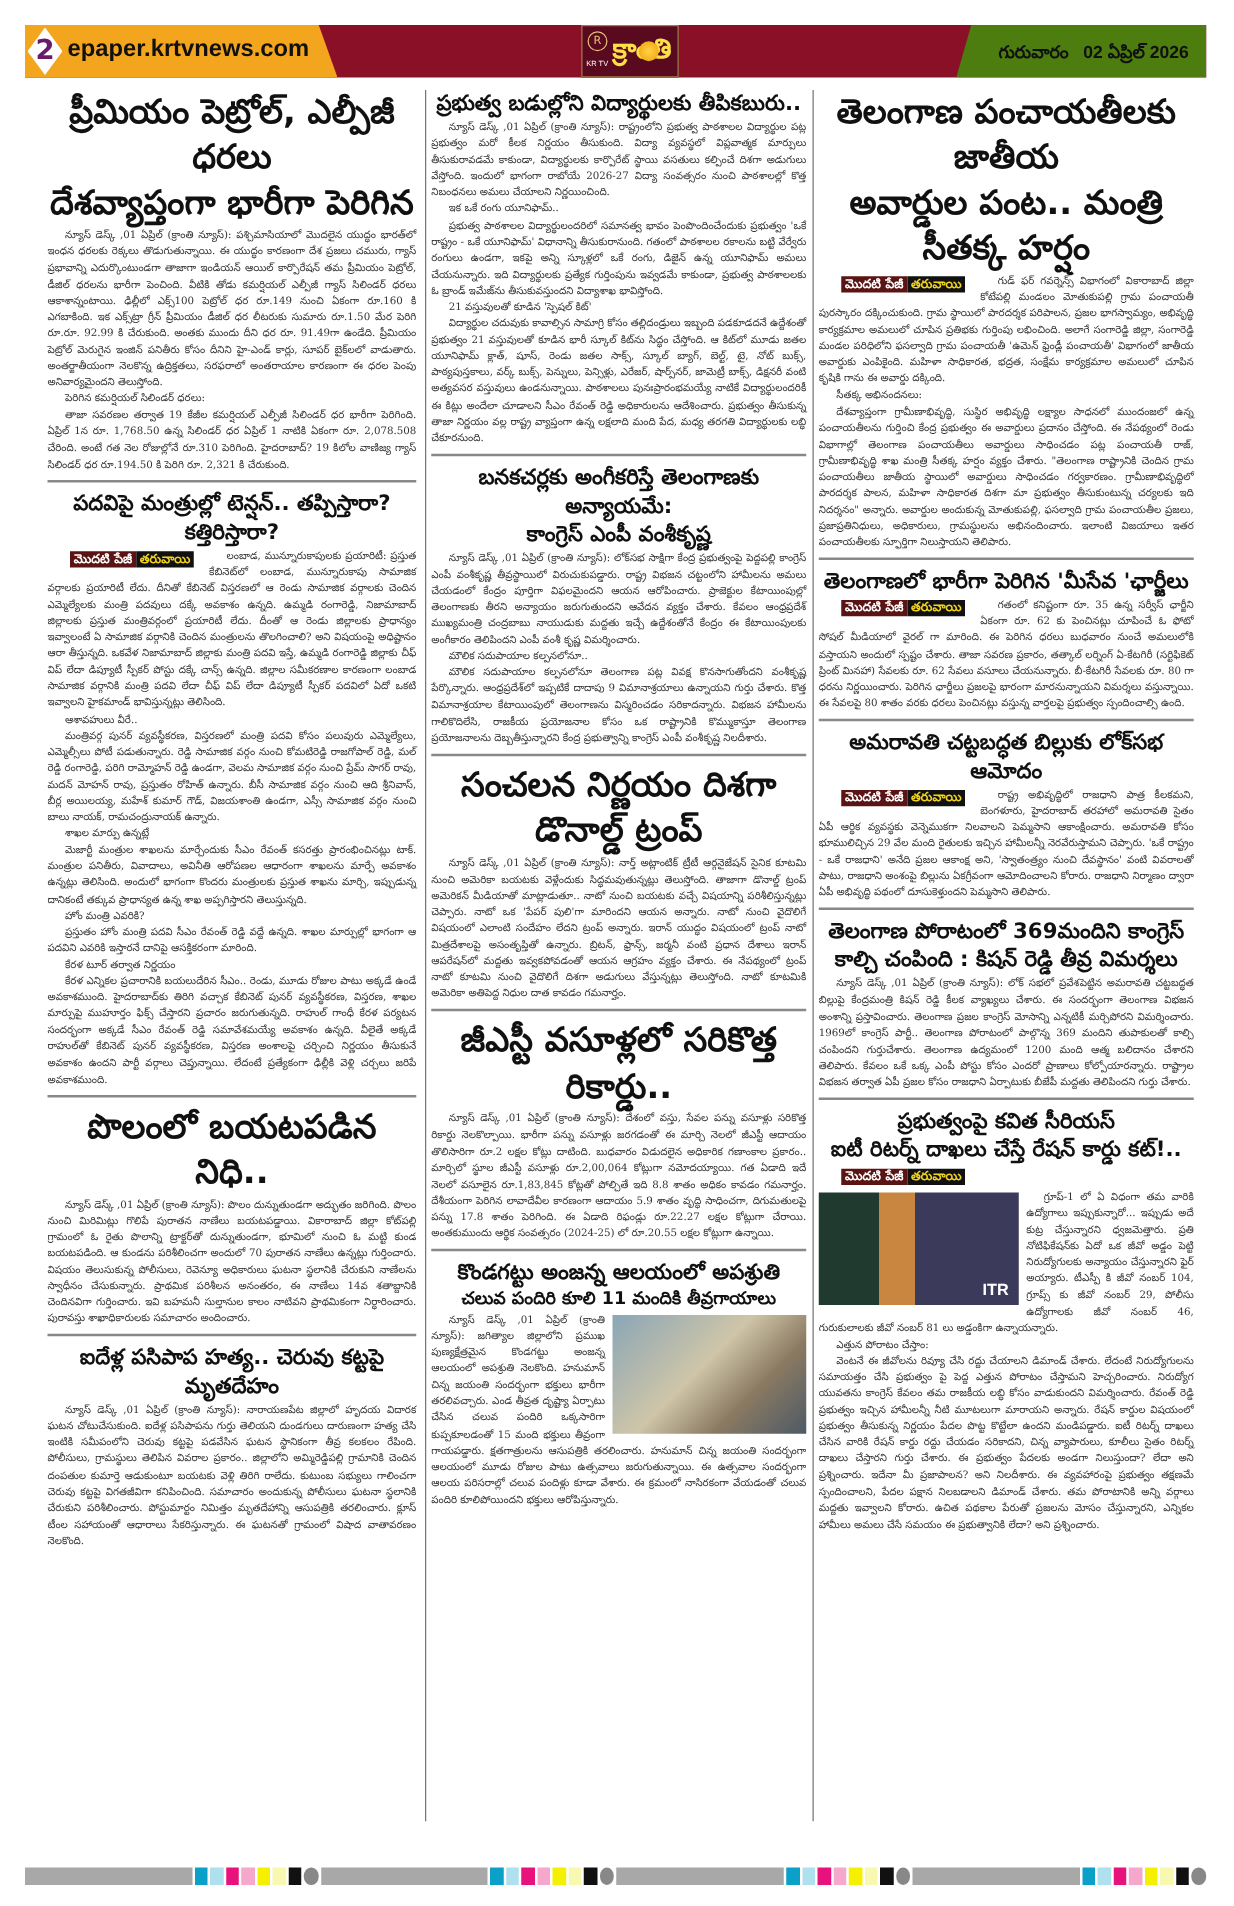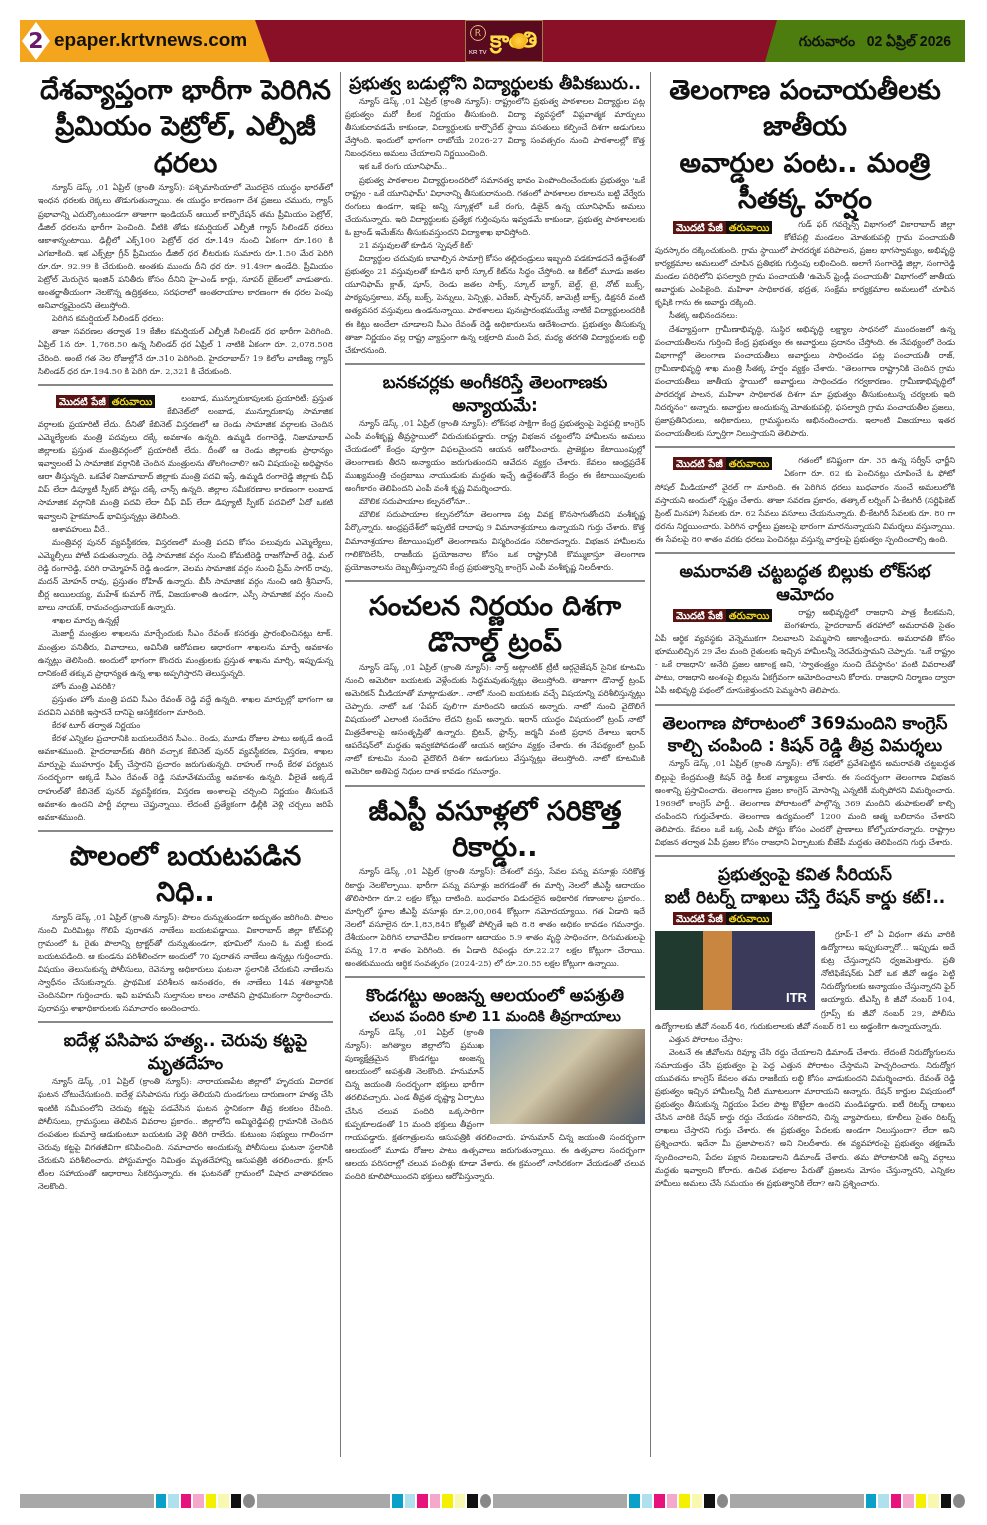--- a/index.html
+++ b/index.html
@@ -24,21 +24,21 @@
   .h-xl { font-size: 27px; }
   .h-lg { font-size: 27px; }
   .h-md { font-size: 17px; }
   .body-text { font-family: "DejaVu Serif", serif; font-size: 8.2px; line-height: 13.1px; text-align: justify; color: #333; text-indent: 14px; }
   .body-text p { margin-bottom: 0; }
   .sep { height: 2px; background: #888; margin: 6px 0; }
   .tag { display: inline-block; float: left; margin: 2px 8px 2px 0; font-size: 10px; font-weight: bold; line-height: 15px; padding: 0 4px; }
   .tag .a { background: #5b1414; color: #fff; padding: 1px 3px; }
   .tag .b { background: #111; color: #f1d21e; padding: 1px 3px; }
   .photo { float: left; margin: 3px 6px 3px 0; background: linear-gradient(135deg, #8aa6b6, #cfc5a8 45%, #8a7a62 70%, #4d5a66); }
-  .photo-kavitha { width: 160px; height: 79px; background: linear-gradient(90deg, #203a30 0 30%, #c88640 30% 48%, #3b3a5a 48% 100%); position: relative; }
+  .photo-kavitha { width: 160px; height: 90px; background: linear-gradient(90deg, #203a30 0 30%, #c88640 30% 48%, #3b3a5a 48% 100%); position: relative; }
   .photo-kavitha .itr { position: absolute; right: 8px; bottom: 6px; color: #fff; font-weight: bold; font-size: 13px; font-family: "Liberation Sans", sans-serif; }
   .photo-temple { width: 155px; height: 95px; float: right; margin: 3px 0 3px 6px; }
   .regmarks { position: absolute; left: 20px; top: 1494px; width: 945px; height: 14px; display: flex; gap: 2px; }
   .rm { height: 14px; }
 </style>
 </head>
 <body>
 
 <div class="masthead">
   <div class="mh-left">
@@ -57,30 +57,31 @@
       <span>02 ఏప్రిల్ 2026</span>
     </div>
   </div>
 </div>
 
 <div class="vrule" style="left:340px;"></div>
 <div class="vrule" style="left:650px;"></div>
 
 <div class="col col1">
   <article>
+    <div class="headline h-xl">ప్రీమియం పెట్రోల్, ఎల్పీజీ ధరలు</div>
     <div class="headline h-xl">దేశవ్యాప్తంగా భారీగా పెరిగిన</div>
-    <div class="headline h-xl">ప్రీమియం పెట్రోల్, ఎల్పీజీ ధరలు</div>
     <div class="body-text">
       <p>న్యూస్ డెస్క్ ,01 ఏప్రిల్ (క్రాంతి న్యూస్): పశ్చిమాసియాలో మొదలైన యుద్ధం భారత్‌లో ఇంధన ధరలకు రెక్కలు తొడుగుతున్నాయి. ఈ యుద్ధం కారణంగా దేశ ప్రజలు చమురు, గ్యాస్ ప్రభావాన్ని ఎదుర్కొంటుండగా తాజాగా ఇండియన్ ఆయిల్ కార్పొరేషన్ తమ ప్రీమియం పెట్రోల్, డీజిల్ ధరలను భారీగా పెంచింది. వీటికి తోడు కమర్షియల్ ఎల్పీజీ గ్యాస్ సిలిండర్ ధరలు ఆకాశాన్నంటాయి. ఢిల్లీలో ఎక్స్100 పెట్రోల్ ధర రూ.149 నుంచి ఏకంగా రూ.160 కి ఎగబాకింది. ఇక ఎక్స్‌ట్రా గ్రీన్ ప్రీమియం డీజిల్ ధర లీటరుకు సుమారు రూ.1.50 మేర పెరిగి రూ.రూ. 92.99 కి చేరుకుంది. అంతకు ముందు దీని ధర రూ. 91.49గా ఉండేది. ప్రీమియం పెట్రోల్ మెరుగైన ఇంజిన్ పనితీరు కోసం దీనిని హై-ఎండ్ కార్లు, సూపర్ బైక్‌లలో వాడుతారు. అంతర్జాతీయంగా నెలకొన్న ఉద్రిక్తతలు, సరఫరాలో అంతరాయాల కారణంగా ఈ ధరల పెంపు అనివార్యమైందని తెలుస్తోంది.</p>
       <p>పెరిగిన కమర్షియల్ సిలిండర్ ధరలు:</p>
       <p>తాజా సవరణల తర్వాత 19 కేజీల కమర్షియల్ ఎల్పీజీ సిలిండర్ ధర భారీగా పెరిగింది. ఏప్రిల్ 1న రూ. 1,768.50 ఉన్న సిలిండర్ ధర ఏప్రిల్ 1 నాటికి ఏకంగా రూ. 2,078.508 చేరింది. అంటే గత నెల రోజుల్లోనే రూ.310 పెరిగింది. హైదరాబాద్? 19 కిలోల వాణిజ్య గ్యాస్ సిలిండర్ ధర రూ.194.50 కి పెరిగి రూ. 2,321 కి చేరుకుంది.</p>
     </div>
   </article>
   <div class="sep"></div>
   <article>
+    <div class="headline h-md">పదవిపై మంత్రుల్లో టెన్షన్.. తప్పిస్తారా? కత్తిరిస్తారా?</div>
     <div class="body-text">
       <span class="tag"><span class="a">మొదటి పేజీ</span><span class="b">తరువాయి</span></span>
       <p>లంబాడ, మున్నూరుకాపులకు ప్రయారిటీ: ప్రస్తుత కేబినెట్‌లో లంబాడ, మున్నూరుకాపు సామాజిక వర్గాలకు ప్రయారిటీ లేదు. దీనితో కేబినెట్ విస్తరణలో ఆ రెండు సామాజిక వర్గాలకు చెందిన ఎమ్మెల్యేలకు మంత్రి పదవులు దక్కే అవకాశం ఉన్నది. ఉమ్మడి రంగారెడ్డి, నిజామాబాద్ జిల్లాలకు ప్రస్తుత మంత్రివర్గంలో ప్రయారిటీ లేదు. దీంతో ఆ రెండు జిల్లాలకు ప్రాధాన్యం ఇవ్వాలంటే ఏ సామాజిక వర్గానికి చెందిన మంత్రులను తొలగించాలి? అని విషయంపై అధిష్టానం ఆరా తీస్తున్నది. ఒకవేళ నిజామాబాద్ జిల్లాకు మంత్రి పదవి ఇస్తే, ఉమ్మడి రంగారెడ్డి జిల్లాకు చీఫ్ విప్ లేదా డిప్యూటీ స్పీకర్ పోస్టు దక్కే చాన్స్ ఉన్నది. జిల్లాల సమీకరణాల కారణంగా లంబాడ సామాజిక వర్గానికి మంత్రి పదవి లేదా చీఫ్ విప్ లేదా డిప్యూటీ స్పీకర్ పదవిలో ఏదో ఒకటి ఇవ్వాలని హైకమాండ్ భావిస్తున్నట్లు తెలిసింది.</p>
       <p>ఆశావహులు వీరే..</p>
       <p>మంత్రివర్గ పునర్ వ్యవస్థీకరణ, విస్తరణలో మంత్రి పదవి కోసం పలువురు ఎమ్మెల్యేలు, ఎమ్మెల్సీలు పోటీ పడుతున్నారు. రెడ్డి సామాజిక వర్గం నుంచి కోమటిరెడ్డి రాజగోపాల్ రెడ్డి, మల్ రెడ్డి రంగారెడ్డి, పరిగి రామ్మోహన్ రెడ్డి ఉండగా, వెలమ సామాజిక వర్గం నుంచి ప్రేమ్ సాగర్ రావు, మదన్ మోహన్ రావు, ప్రస్తుతం రోహిత్ ఉన్నారు. బీసీ సామాజిక వర్గం నుంచి ఆది శ్రీనివాస్, బీర్ల అయిలయ్య, మహేశ్ కుమార్ గౌడ్, విజయశాంతి ఉండగా, ఎస్సీ సామాజిక వర్గం నుంచి బాలు నాయక్, రామచంద్రునాయక్ ఉన్నారు.</p>
       <p>శాఖల మార్పు ఉన్నట్లే</p>
       <p>మెజార్టీ మంత్రుల శాఖలను మార్చేందుకు సీఎం రేవంత్ కసరత్తు ప్రారంభించినట్లు టాక్. మంత్రుల పనితీరు, వివాదాలు, అవినీతి ఆరోపణల ఆధారంగా శాఖలను మార్పే అవకాశం ఉన్నట్లు తెలిసింది. అందులో భాగంగా కొందరు మంత్రులకు ప్రస్తుత శాఖను మార్చి, ఇప్పుడున్న దానికంటే తక్కువ ప్రాధాన్యత ఉన్న శాఖ అప్పగిస్తారని తెలుస్తున్నది.</p>
       <p>హోం మంత్రి ఎవరికి?</p>
       <p>ప్రస్తుతం హోం మంత్రి పదవి సీఎం రేవంత్ రెడ్డి వద్దే ఉన్నది. శాఖల మార్పుల్లో భాగంగా ఆ పదవిని ఎవరికి ఇస్తారనే దానిపై ఆసక్తికరంగా మారింది.</p>
       <p>కేరళ టూర్ తర్వాత నిర్ణయం</p>
@@ -110,20 +111,21 @@
       <p>న్యూస్ డెస్క్ ,01 ఏప్రిల్ (క్రాంతి న్యూస్): రాష్ట్రంలోని ప్రభుత్వ పాఠశాలల విద్యార్థుల పట్ల ప్రభుత్వం మరో కీలక నిర్ణయం తీసుకుంది. విద్యా వ్యవస్థలో విప్లవాత్మక మార్పులు తీసుకురావడమే కాకుండా, విద్యార్థులకు కార్పొరేట్ స్థాయి వసతులు కల్పించే దిశగా అడుగులు వేస్తోంది. ఇందులో భాగంగా రాబోయే 2026-27 విద్యా సంవత్సరం నుంచి పాఠశాలల్లో కొత్త నిబంధనలు అమలు చేయాలని నిర్ణయించింది.</p>
       <p>ఇక ఒకే రంగు యూనిఫామ్..</p>
       <p>ప్రభుత్వ పాఠశాలల విద్యార్థులందరిలో సమానత్వ భావం పెంపొందించేందుకు ప్రభుత్వం 'ఒకే రాష్ట్రం - ఒకే యూనిఫామ్' విధానాన్ని తీసుకురానుంది. గతంలో పాఠశాలల రకాలను బట్టి వేర్వేరు రంగులు ఉండగా, ఇకపై అన్ని స్కూళ్లలో ఒకే రంగు, డిజైన్ ఉన్న యూనిఫామ్ అమలు చేయనున్నారు. ఇది విద్యార్థులకు ప్రత్యేక గుర్తింపును ఇవ్వడమే కాకుండా, ప్రభుత్వ పాఠశాలలకు ఓ బ్రాండ్ ఇమేజ్‌ను తీసుకువస్తుందని విద్యాశాఖ భావిస్తోంది.</p>
       <p>21 వస్తువులతో కూడిన 'స్పెషల్ కిట్'</p>
       <p>విద్యార్థుల చదువుకు కావాల్సిన సామాగ్రి కోసం తల్లిదండ్రులు ఇబ్బంది పడకూడదనే ఉద్దేశంతో ప్రభుత్వం 21 వస్తువులతో కూడిన భారీ స్కూల్ కిట్‌ను సిద్ధం చేస్తోంది. ఆ కిట్‌లో మూడు జతల యూనిఫామ్ క్లాత్, షూస్, రెండు జతల సాక్స్, స్కూల్ బ్యాగ్, బెల్ట్, టై, నోట్ బుక్స్, పాఠ్యపుస్తకాలు, వర్క్ బుక్స్, పెన్నులు, పెన్సిళ్లు, ఎరేజర్, షార్ప్‌నర్, జామెట్రీ బాక్స్, డిక్షనరీ వంటి అత్యవసర వస్తువులు ఉండనున్నాయి. పాఠశాలలు పునఃప్రారంభమయ్యే నాటికే విద్యార్థులందరికీ ఈ కిట్లు అందేలా చూడాలని సీఎం రేవంత్ రెడ్డి అధికారులను ఆదేశించారు. ప్రభుత్వం తీసుకున్న తాజా నిర్ణయం వల్ల రాష్ట్ర వ్యాప్తంగా ఉన్న లక్షలాది మంది పేద, మధ్య తరగతి విద్యార్థులకు లబ్ధి చేకూరనుంది.</p>
     </div>
   </article>
   <div class="sep"></div>
   <article>
     <div class="headline h-md" style="text-align:center;">బనకచర్లకు అంగీకరిస్తే తెలంగాణకు అన్యాయమే:</div>
+    <div class="headline h-md">కాంగ్రెస్ ఎంపీ వంశీకృష్ణ</div>
     <div class="body-text">
       <p>న్యూస్ డెస్క్ ,01 ఏప్రిల్ (క్రాంతి న్యూస్): లోక్‌సభ సాక్షిగా కేంద్ర ప్రభుత్వంపై పెద్దపల్లి కాంగ్రెస్ ఎంపీ వంశీకృష్ణ తీవ్రస్థాయిలో విరుచుకుపడ్డారు. రాష్ట్ర విభజన చట్టంలోని హామీలను అమలు చేయడంలో కేంద్రం పూర్తిగా విఫలమైందని ఆయన ఆరోపించారు. ప్రాజెక్టుల కేటాయింపుల్లో తెలంగాణకు తీరని అన్యాయం జరుగుతుందని ఆవేదన వ్యక్తం చేశారు. కేవలం ఆంధ్రప్రదేశ్ ముఖ్యమంత్రి చంద్రబాబు నాయుడుకు మద్దతు ఇచ్చే ఉద్దేశంతోనే కేంద్రం ఈ కేటాయింపులకు అంగీకారం తెలిపిందని ఎంపీ వంశీ కృష్ణ విమర్శించారు.</p>
       <p>మౌలిక సదుపాయాల కల్పనలోనూ..</p>
       <p>మౌలిక సదుపాయాల కల్పనలోనూ తెలంగాణ పట్ల వివక్ష కొనసాగుతోందని వంశీకృష్ణ పేర్కొన్నారు. ఆంధ్రప్రదేశ్‌లో ఇప్పటికే దాదాపు 9 విమానాశ్రయాలు ఉన్నాయని గుర్తు చేశారు. కొత్త విమానాశ్రయాల కేటాయింపులో తెలంగాణను విస్మరించడం సరికాదన్నారు. విభజన హామీలను గాలికొదిలేసి, రాజకీయ ప్రయోజనాల కోసం ఒక రాష్ట్రానికి కొమ్ముకాస్తూ తెలంగాణ ప్రయోజనాలను దెబ్బతీస్తున్నారని కేంద్ర ప్రభుత్వాన్ని కాంగ్రెస్ ఎంపీ వంశీకృష్ణ నిలదీశారు.</p>
     </div>
   </article>
   <div class="sep"></div>
   <article>
     <div class="headline h-lg">సంచలన నిర్ణయం దిశగా డొనాల్డ్ ట్రంప్</div>
     <div class="body-text">
@@ -154,20 +156,21 @@
     <div class="headline h-lg">అవార్డుల పంట.. మంత్రి సీతక్క హర్షం</div>
     <div class="body-text">
       <span class="tag"><span class="a">మొదటి పేజీ</span><span class="b">తరువాయి</span></span>
       <p>గుడ్ ఫర్ గవర్నెన్స్ విభాగంలో వికారాబాద్ జిల్లా కోటేపల్లి మండలం మోతుకుపల్లి గ్రామ పంచాయతీ పురస్కారం దక్కించుకుంది. గ్రామ స్థాయిలో పారదర్శక పరిపాలన, ప్రజల భాగస్వామ్యం, అభివృద్ధి కార్యక్రమాల అమలులో చూపిన ప్రతిభకు గుర్తింపు లభించింది. అలాగే సంగారెడ్డి జిల్లా, సంగారెడ్డి మండల పరిధిలోని ఫసల్వాది గ్రామ పంచాయతీ 'ఉమెన్ ఫ్రెండ్లీ పంచాయతీ' విభాగంలో జాతీయ అవార్డుకు ఎంపికైంది. మహిళా సాధికారత, భద్రత, సంక్షేమ కార్యక్రమాల అమలులో చూపిన కృషికి గాను ఈ అవార్డు దక్కింది.</p>
       <p>సీతక్క అభినందనలు:</p>
       <p>దేశవ్యాప్తంగా గ్రామీణాభివృద్ధి, సుస్థిర అభివృద్ధి లక్ష్యాల సాధనలో ముందంజలో ఉన్న పంచాయతీలను గుర్తించి కేంద్ర ప్రభుత్వం ఈ అవార్డులు ప్రదానం చేస్తోంది. ఈ నేపథ్యంలో రెండు విభాగాల్లో తెలంగాణ పంచాయతీలు అవార్డులు సాధించడం పట్ల పంచాయతీ రాజ్, గ్రామీణాభివృద్ధి శాఖ మంత్రి సీతక్క హర్షం వ్యక్తం చేశారు. "తెలంగాణ రాష్ట్రానికి చెందిన గ్రామ పంచాయతీలు జాతీయ స్థాయిలో అవార్డులు సాధించడం గర్వకారణం. గ్రామీణాభివృద్ధిలో పారదర్శక పాలన, మహిళా సాధికారత దిశగా మా ప్రభుత్వం తీసుకుంటున్న చర్యలకు ఇది నిదర్శనం" అన్నారు. అవార్డుల అందుకున్న మోతుకుపల్లి, ఫసల్వాది గ్రామ పంచాయతీల ప్రజలు, ప్రజాప్రతినిధులు, అధికారులు, గ్రామస్థులను అభినందించారు. ఇలాంటి విజయాలు ఇతర పంచాయతీలకు స్ఫూర్తిగా నిలుస్తాయని తెలిపారు.</p>
     </div>
   </article>
   <div class="sep"></div>
   <article>
+    <div class="headline h-md">తెలంగాణలో భారీగా పెరిగిన 'మీసేవ 'ఛార్జీలు</div>
     <div class="body-text">
       <span class="tag"><span class="a">మొదటి పేజీ</span><span class="b">తరువాయి</span></span>
       <p>గతంలో కనిష్టంగా రూ. 35 ఉన్న సర్వీస్ ఛార్జీని ఏకంగా రూ. 62 కు పెంచినట్లు చూపించే ఓ ఫోటో సోషల్ మీడియాలో వైరల్ గా మారింది. ఈ పెరిగిన ధరలు బుధవారం నుంచే అమలులోకి వస్తాయని అందులో స్పష్టం చేశారు. తాజా సవరణ ప్రకారం, తత్కాల్ లర్నింగ్ ఏ-కేటగిరీ (సర్టిఫికెట్ ప్రింట్ మినహా) సేవలకు రూ. 62 సేవలు వసూలు చేయనున్నారు. బీ-కేటగిరీ సేవలకు రూ. 80 గా ధరను నిర్ణయించారు. పెరిగిన ఛార్జీలు ప్రజలపై భారంగా మారనున్నాయని విమర్శలు వస్తున్నాయి. ఈ సేవలపై 80 శాతం వరకు ధరలు పెంచినట్లు వస్తున్న వార్తలపై ప్రభుత్వం స్పందించాల్సి ఉంది.</p>
     </div>
   </article>
   <div class="sep"></div>
   <article>
     <div class="headline h-md">అమరావతి చట్టబద్ధత బిల్లుకు లోక్‌సభ ఆమోదం</div>
     <div class="body-text">
       <span class="tag"><span class="a">మొదటి పేజీ</span><span class="b">తరువాయి</span></span>

